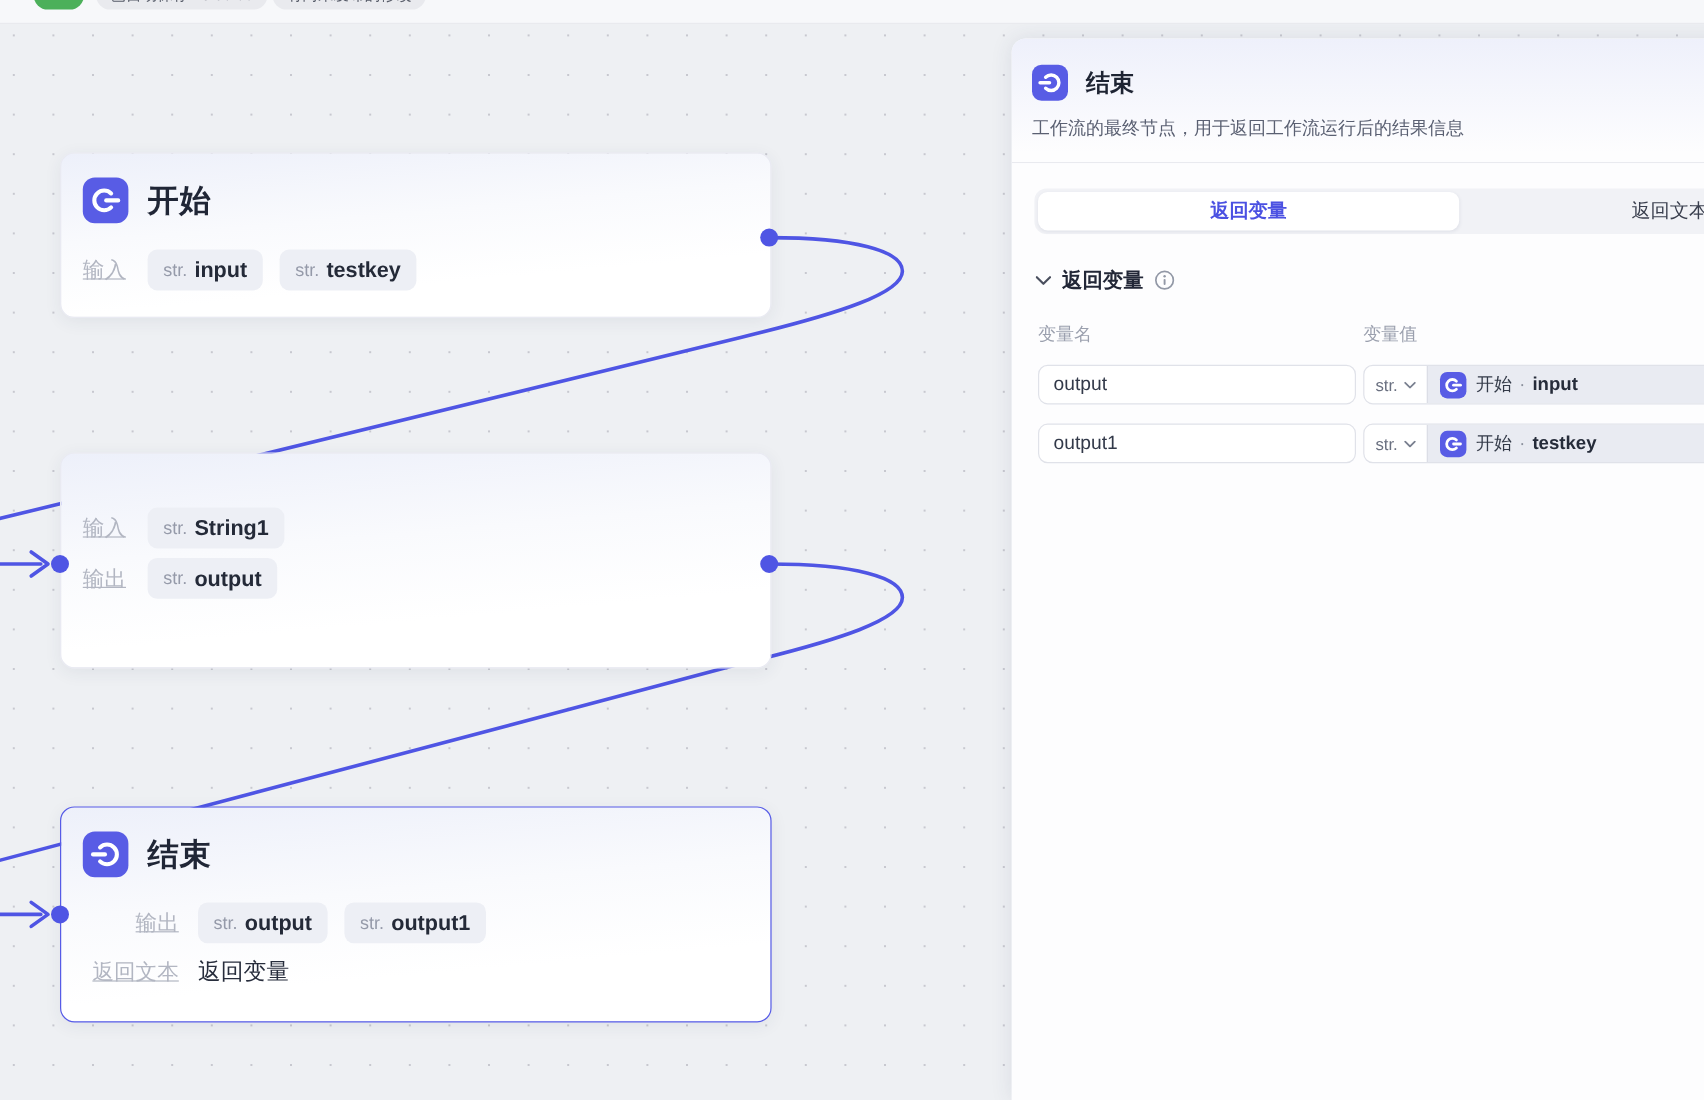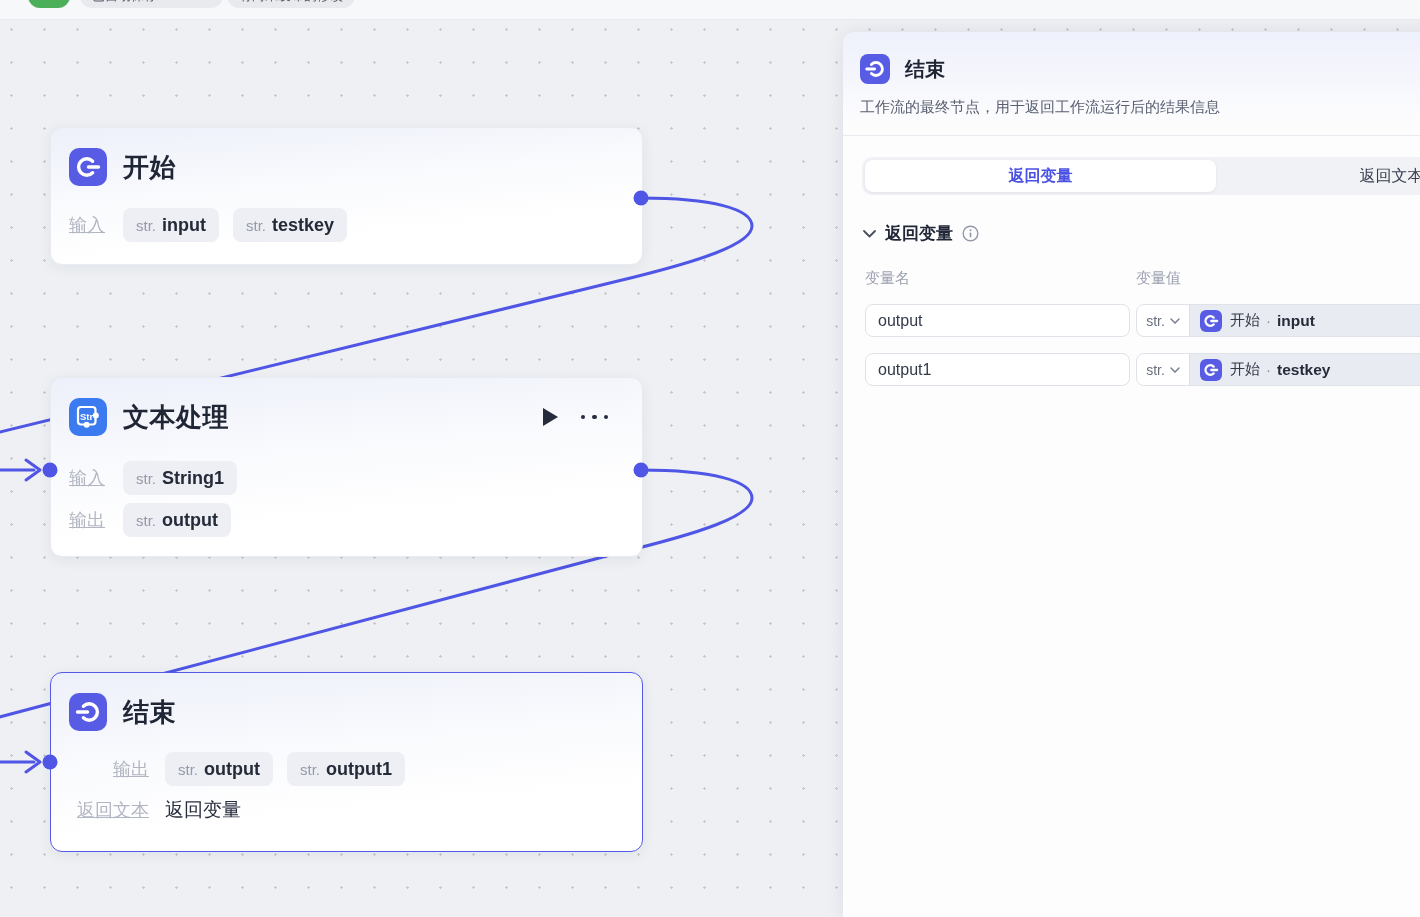--- a/index.html
+++ b/index.html
@@ -123,41 +123,20 @@
         <span class="t-name">input</span>
       </span>
       <span class="tag">
         <span class="t-type">str.</span>
         <span class="t-name">testkey</span>
       </span>
     </div>
   </div>
 
   <div class="node" style="top:357px;height:180px;">
-    <div class="node-head">
-      <div class="node-icon blue">
-        <svg width="38" height="38" viewBox="0 0 38 38">
-          <rect x="9" y="9" width="17.5" height="17.5" rx="3" fill="none" stroke="#fff" stroke-width="2.2"></rect>
-          <circle cx="26.8" cy="17.6" r="3" fill="#fff"></circle>
-          <circle cx="17.6" cy="26.8" r="3" fill="#fff"></circle>
-          <text x="17.6" y="21.5" font-size="9.5" font-weight="bold" fill="#fff" text-anchor="middle" font-family="Liberation Sans, sans-serif">Str</text>
-        </svg>
-      </div>
-      <div class="node-title">文本处理</div>
-      <div class="head-actions">
-        <svg width="17" height="20" viewBox="0 0 17 20" style="cursor:pointer;">
-          <path d="M1 1 L16 10 L1 19 Z" fill="#262c3c"></path>
-        </svg>
-        <div class="dots3" style="cursor:pointer;">
-            <i></i>
-            <i></i>
-            <i></i>
-          </div>
-      </div>
-    </div>
     <div class="node-row" style="margin-top:25px;">
       <span class="row-label">输入</span>
       <span class="tag" style="margin-left:9px;">
         <span class="t-type">str.</span>
         <span class="t-name">String1</span>
       </span>
     </div>
     <div class="node-row" style="margin-top:8px;">
       <span class="row-label">输出</span>
       <span class="tag" style="margin-left:9px;">

